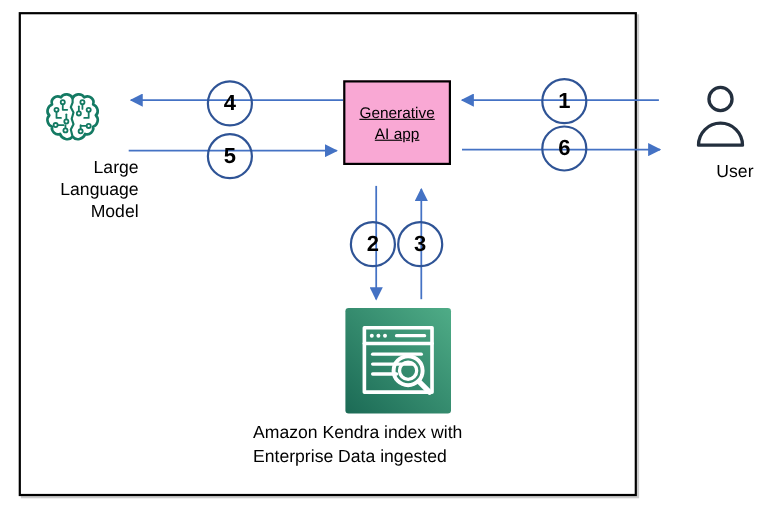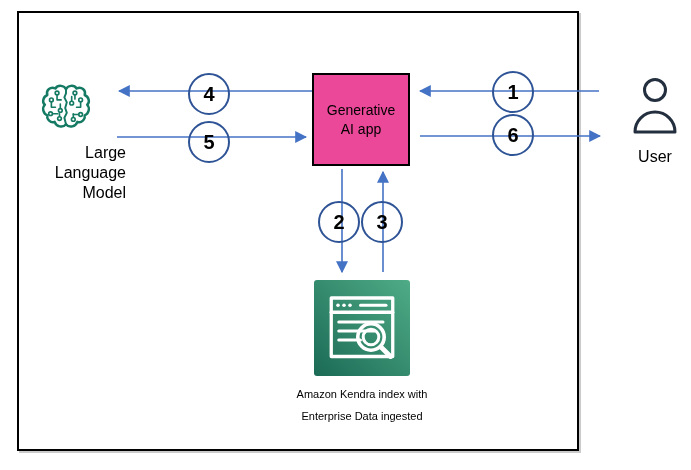--- a/index.html
+++ b/index.html
@@ -9,24 +9,24 @@
   }
   .outer-border{
     position:absolute;left:17px;top:11px;width:562px;height:440px;
     border:2px solid var(--border,#000);box-sizing:border-box;
     box-shadow:2px 2px 0 rgba(140,140,140,.45);
     background:transparent;
   }
   .arrow-layer{position:absolute;left:0;top:0;width:691px;height:470px;pointer-events:none;}
   .arrow-line{stroke:var(--arrow,#4472C4);stroke-width:1.6;fill:none;}
   .node-box{
-    position:absolute;left:312px;top:73px;width:98px;height:93px;
-    border:2px solid #000;box-sizing:border-box;background:#ec4899;
+    position:absolute;left:312px;top:73px;width:98px;height:77px;
+    border:2px solid #000;box-sizing:border-box;background:#f9a8d4;
     display:flex;align-items:center;justify-content:center;text-align:center;
-    font-size:14px;line-height:19px;white-space:pre-line;z-index:2;
+    font-size:14px;line-height:19px;white-space:pre-line;z-index:2;text-decoration:underline;
   }
   .step-circle{
     position:absolute;width:42px;height:42px;border-radius:50%;
     border:2.2px solid var(--circle-stroke,#2F5496);box-sizing:border-box;
     display:flex;align-items:center;justify-content:center;
     font-size:20px;font-weight:700;color:var(--number,#000);
     background:transparent;z-index:3;
   }
   .c1{left:492px;top:71px;}
   .c6{left:492px;top:114px;}
@@ -34,29 +34,29 @@
   .c5{left:188px;top:121px;}
   .c2{left:318px;top:201px;}
   .c3{left:361px;top:201px;}
   .llm-icon{position:absolute;left:40px;top:82px;}
   .llm-label{
     position:absolute;left:6px;top:143px;width:120px;text-align:right;
     font-size:16px;line-height:20px;white-space:pre-line;
   }
   .user-icon{position:absolute;left:631px;top:74px;}
   .user-label{
-    position:absolute;left:625px;top:148px;width:60px;text-align:center;font-size:16px;
+    position:absolute;left:625px;top:148px;width:60px;text-align:right;font-size:16px;
   }
   .kendra-icon{
     position:absolute;left:314px;top:280px;width:96px;height:96px;border-radius:3px;
     background:linear-gradient(45deg,var(--kendra-gradient-start,#1B6A55),var(--kendra-gradient-end,#4FAC87));
   }
   .kendra-label{
-    position:absolute;left:230px;top:383px;width:264px;text-align:center;
-    font-size:11px;line-height:22px;white-space:pre-line;
+    position:absolute;left:230px;top:383px;width:264px;
+    font-size:16px;line-height:22px;white-space:pre-line;
   }
   .brain-stroke{stroke:var(--llm-icon,#147A63);fill:none;stroke-linejoin:round;stroke-linecap:round;}
   .person-stroke{stroke:var(--user-icon,#232F3E);fill:none;stroke-linejoin:round;stroke-linecap:round;}
   .kendra-stroke{stroke:#fff;fill:none;stroke-linejoin:round;stroke-linecap:round;}
 </style>
 </head>
 <body>
 
 <div class="stage">
 

